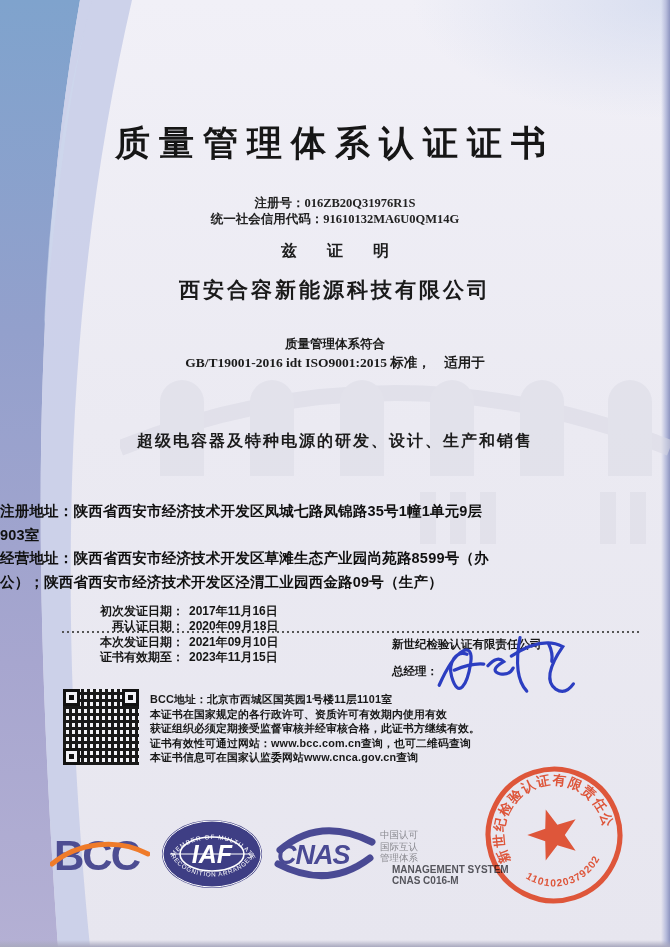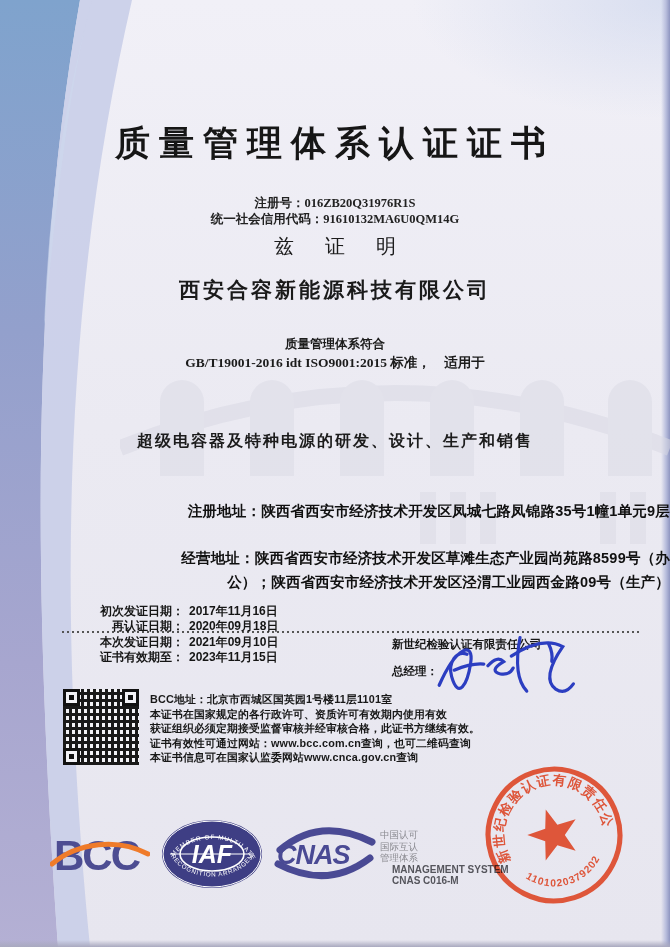--- a/index.html
+++ b/index.html
@@ -19,30 +19,30 @@
   .watermark{position:absolute;left:120px;top:352px;width:550px;height:200px;opacity:.55;z-index:0;}
   .wm-arch{position:absolute;top:28px;width:44px;height:96px;background:#dcdce6;border-radius:22px 22px 0 0;}
   .wm-slat{position:absolute;top:140px;width:16px;height:52px;background:#dcdce6;}
 
   .content{position:absolute;left:0;top:0;width:670px;height:947px;z-index:2;}
   .t-center{position:absolute;left:0;width:670px;text-align:center;}
 
   .title{top:120px;font-family:"Liberation Serif","DejaVu Serif",serif;font-weight:700;
     font-size:35px;letter-spacing:9px;color:#161616;}
   .regline{font-family:"Liberation Serif","DejaVu Serif",serif;font-weight:700;font-size:12.5px;color:#222;}
-  .certify{top:233px;font-family:"Liberation Serif","DejaVu Serif",serif;font-weight:400;
-    font-size:20px;letter-spacing:13px;text-indent:13px;}
+  .certify{top:241px;font-family:"Liberation Serif","DejaVu Serif",serif;font-weight:700;
+    font-size:16px;letter-spacing:13px;text-indent:13px;}
   .company{top:276px;font-family:"Liberation Serif","DejaVu Serif",serif;font-weight:700;
     font-size:21px;letter-spacing:3px;color:#1a1a1a;}
   .conf1{top:336px;font-family:"Liberation Serif","DejaVu Serif",serif;font-weight:700;font-size:12.5px;}
   .conf2{top:354px;font-family:"Liberation Serif","DejaVu Serif",serif;font-weight:700;font-size:13.5px;white-space:pre-wrap;}
   .scope{top:431px;font-family:"Liberation Serif","DejaVu Serif",serif;font-weight:700;
     font-size:16px;letter-spacing:2px;}
 
-  .addr{position:absolute;left:0;width:670px;text-align:right;font-weight:700;
+  .addr{position:absolute;left:0;width:670px;text-align:left;font-weight:700;
     font-size:14.5px;color:#101010;letter-spacing:.2px;}
 
   .dotline{position:absolute;left:62px;top:631px;width:580px;height:2px;
     background-image:repeating-linear-gradient(90deg,#555 0 2px,transparent 2px 5px);}
 
   .dates{position:absolute;left:92px;top:604px;font-size:12px;font-weight:700;color:#151515;}
   .dates .row{display:flex;height:15.4px;line-height:15.4px;}
   .dates .lbl{width:92px;text-align:right;}
   .dates .val{padding-left:5px;}
 
@@ -121,20 +121,21 @@
     <div class="t-center certify">兹 证 明</div>
 
     <div class="t-center company">西安合容新能源科技有限公司</div>
 
     <div class="t-center conf1">质量管理体系符合</div>
     <div class="t-center conf2">GB/T19001-2016 idt ISO9001:2015 标准，　适用于</div>
 
     <div class="t-center scope">超级电容器及特种电源的研发、设计、生产和销售</div>
 
     <div class="addr" style="top:502px">注册地址：陕西省西安市经济技术开发区凤城七路凤锦路35号1幢1单元9层</div>
+    <div class="addr" style="top:526px">903室</div>
     <div class="addr" style="top:549px">经营地址：陕西省西安市经济技术开发区草滩生态产业园尚苑路8599号（办</div>
     <div class="addr" style="top:573px">公）；陕西省西安市经济技术开发区泾渭工业园西金路09号（生产）</div>
 
     <div class="dotline"></div>
 
     <div class="dates">
       <div class="row">
         <span class="lbl">初次发证日期：</span>
         <span class="val">2017年11月16日</span>
       </div>

